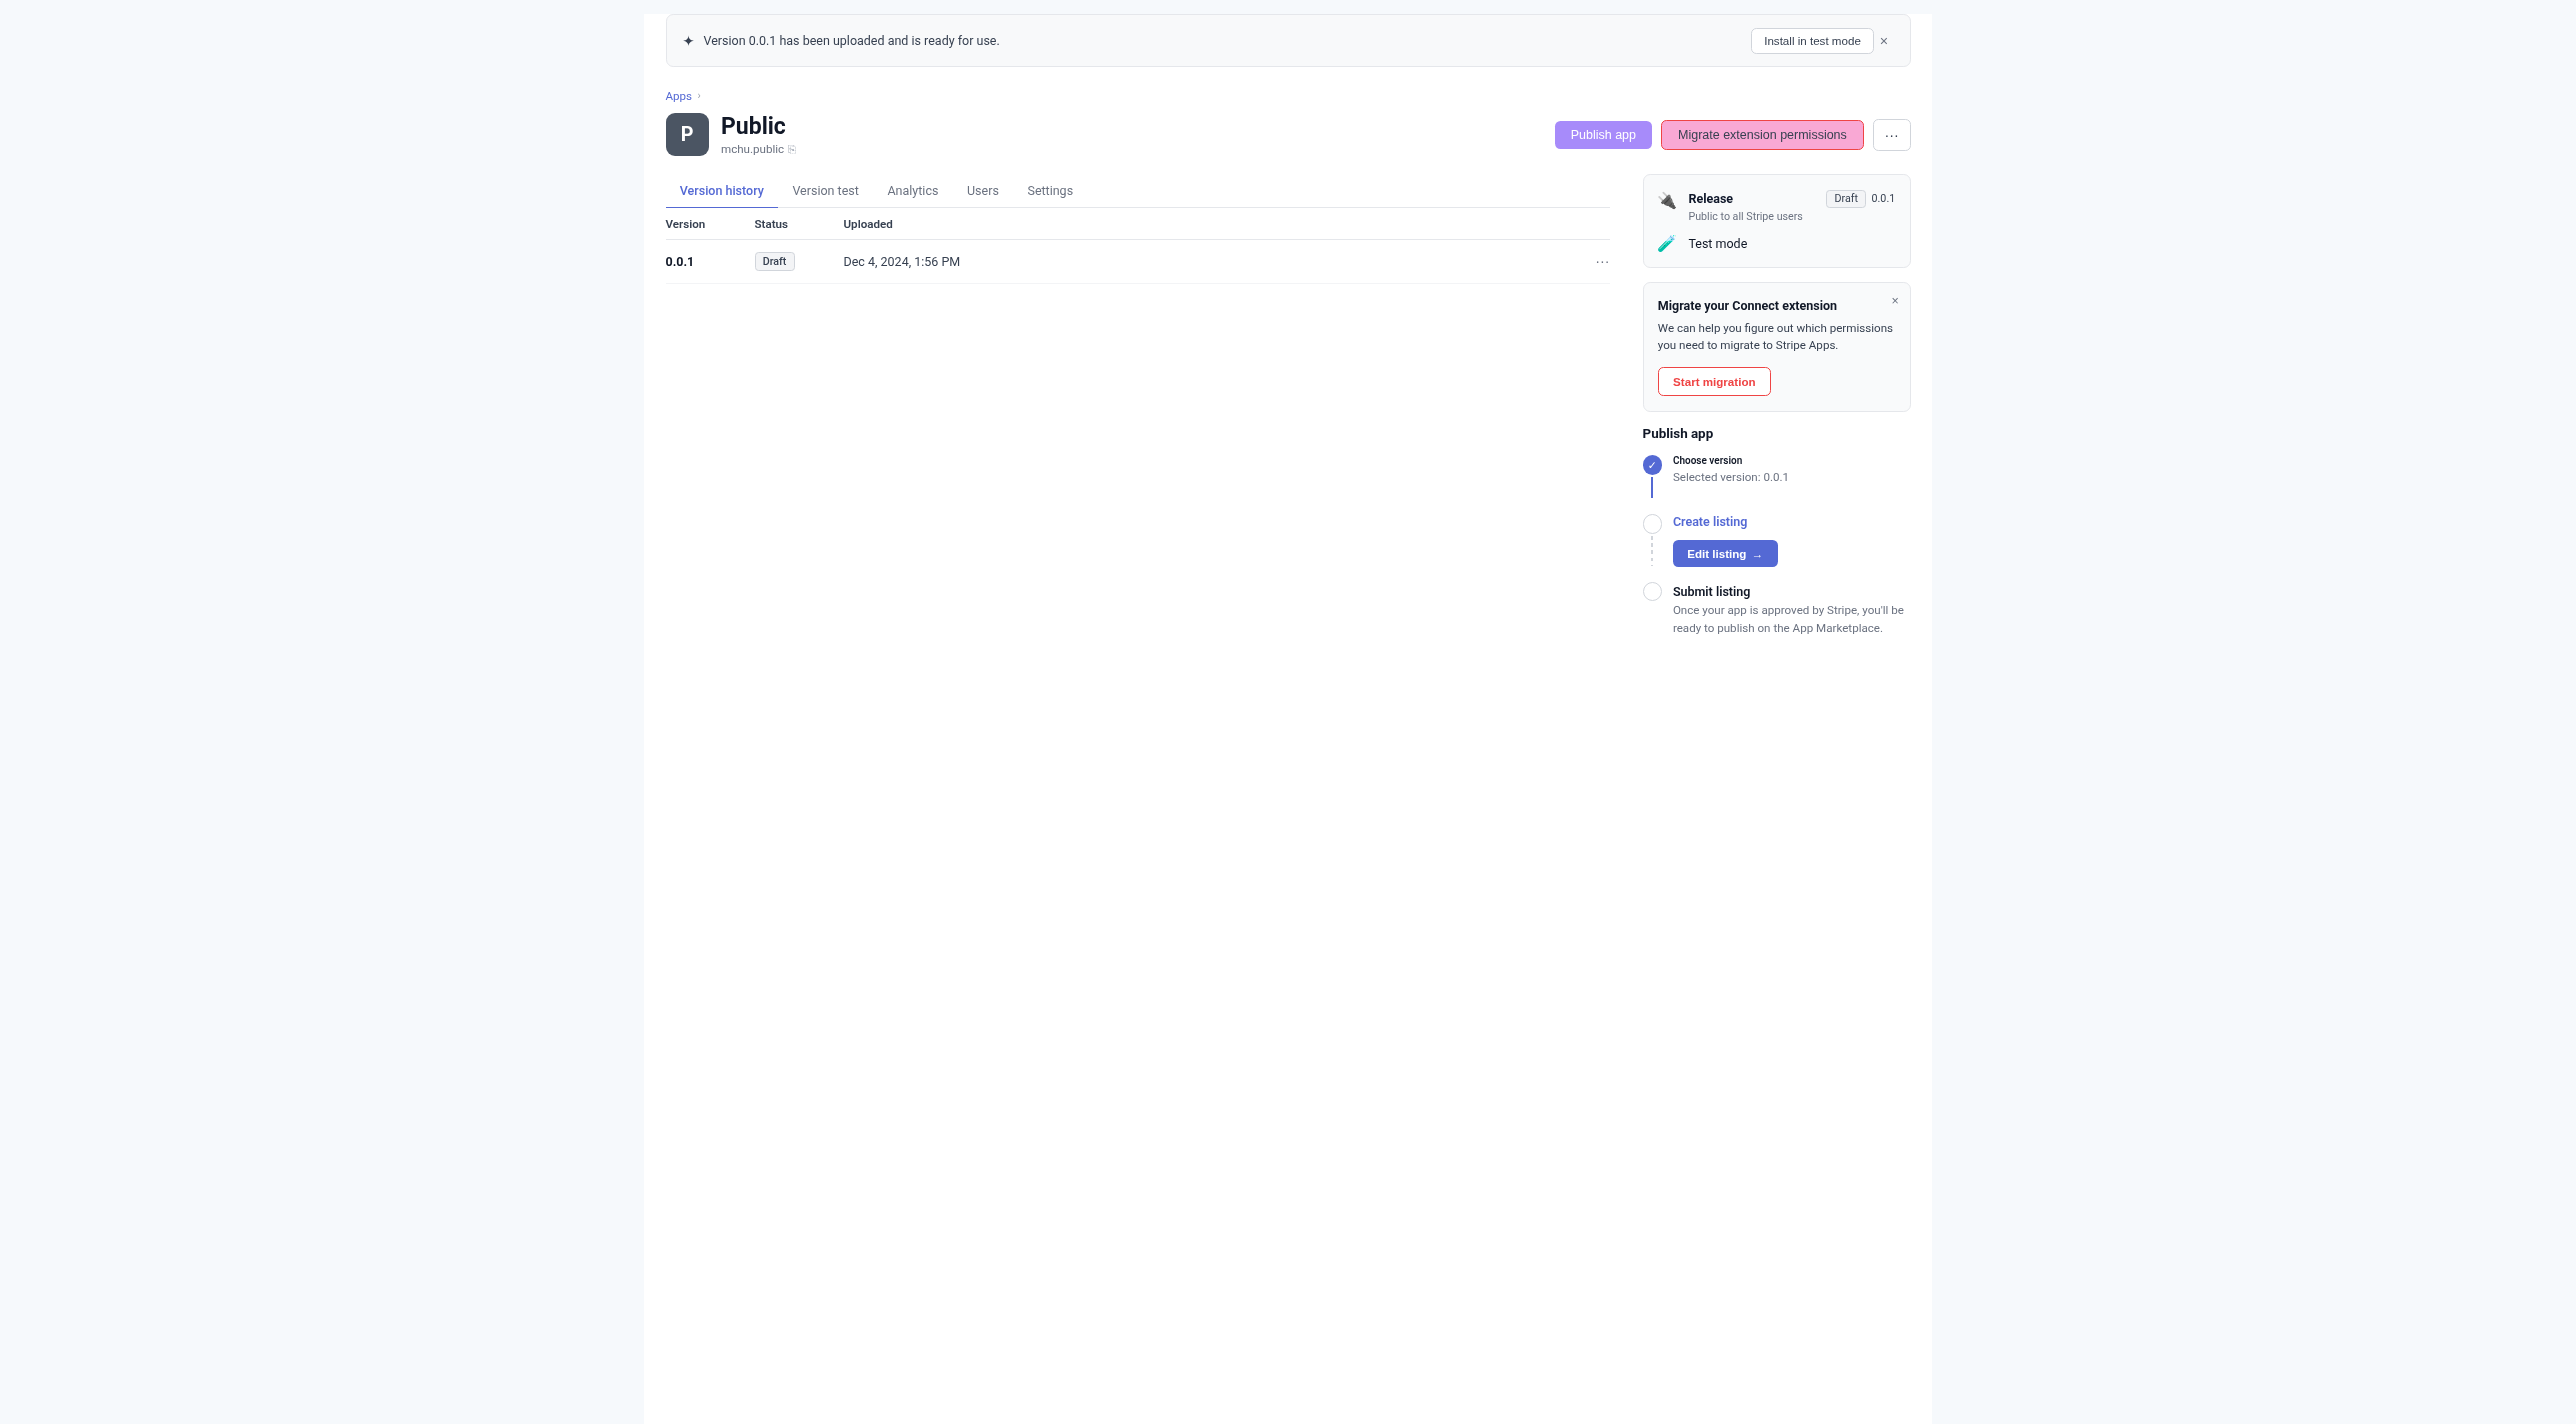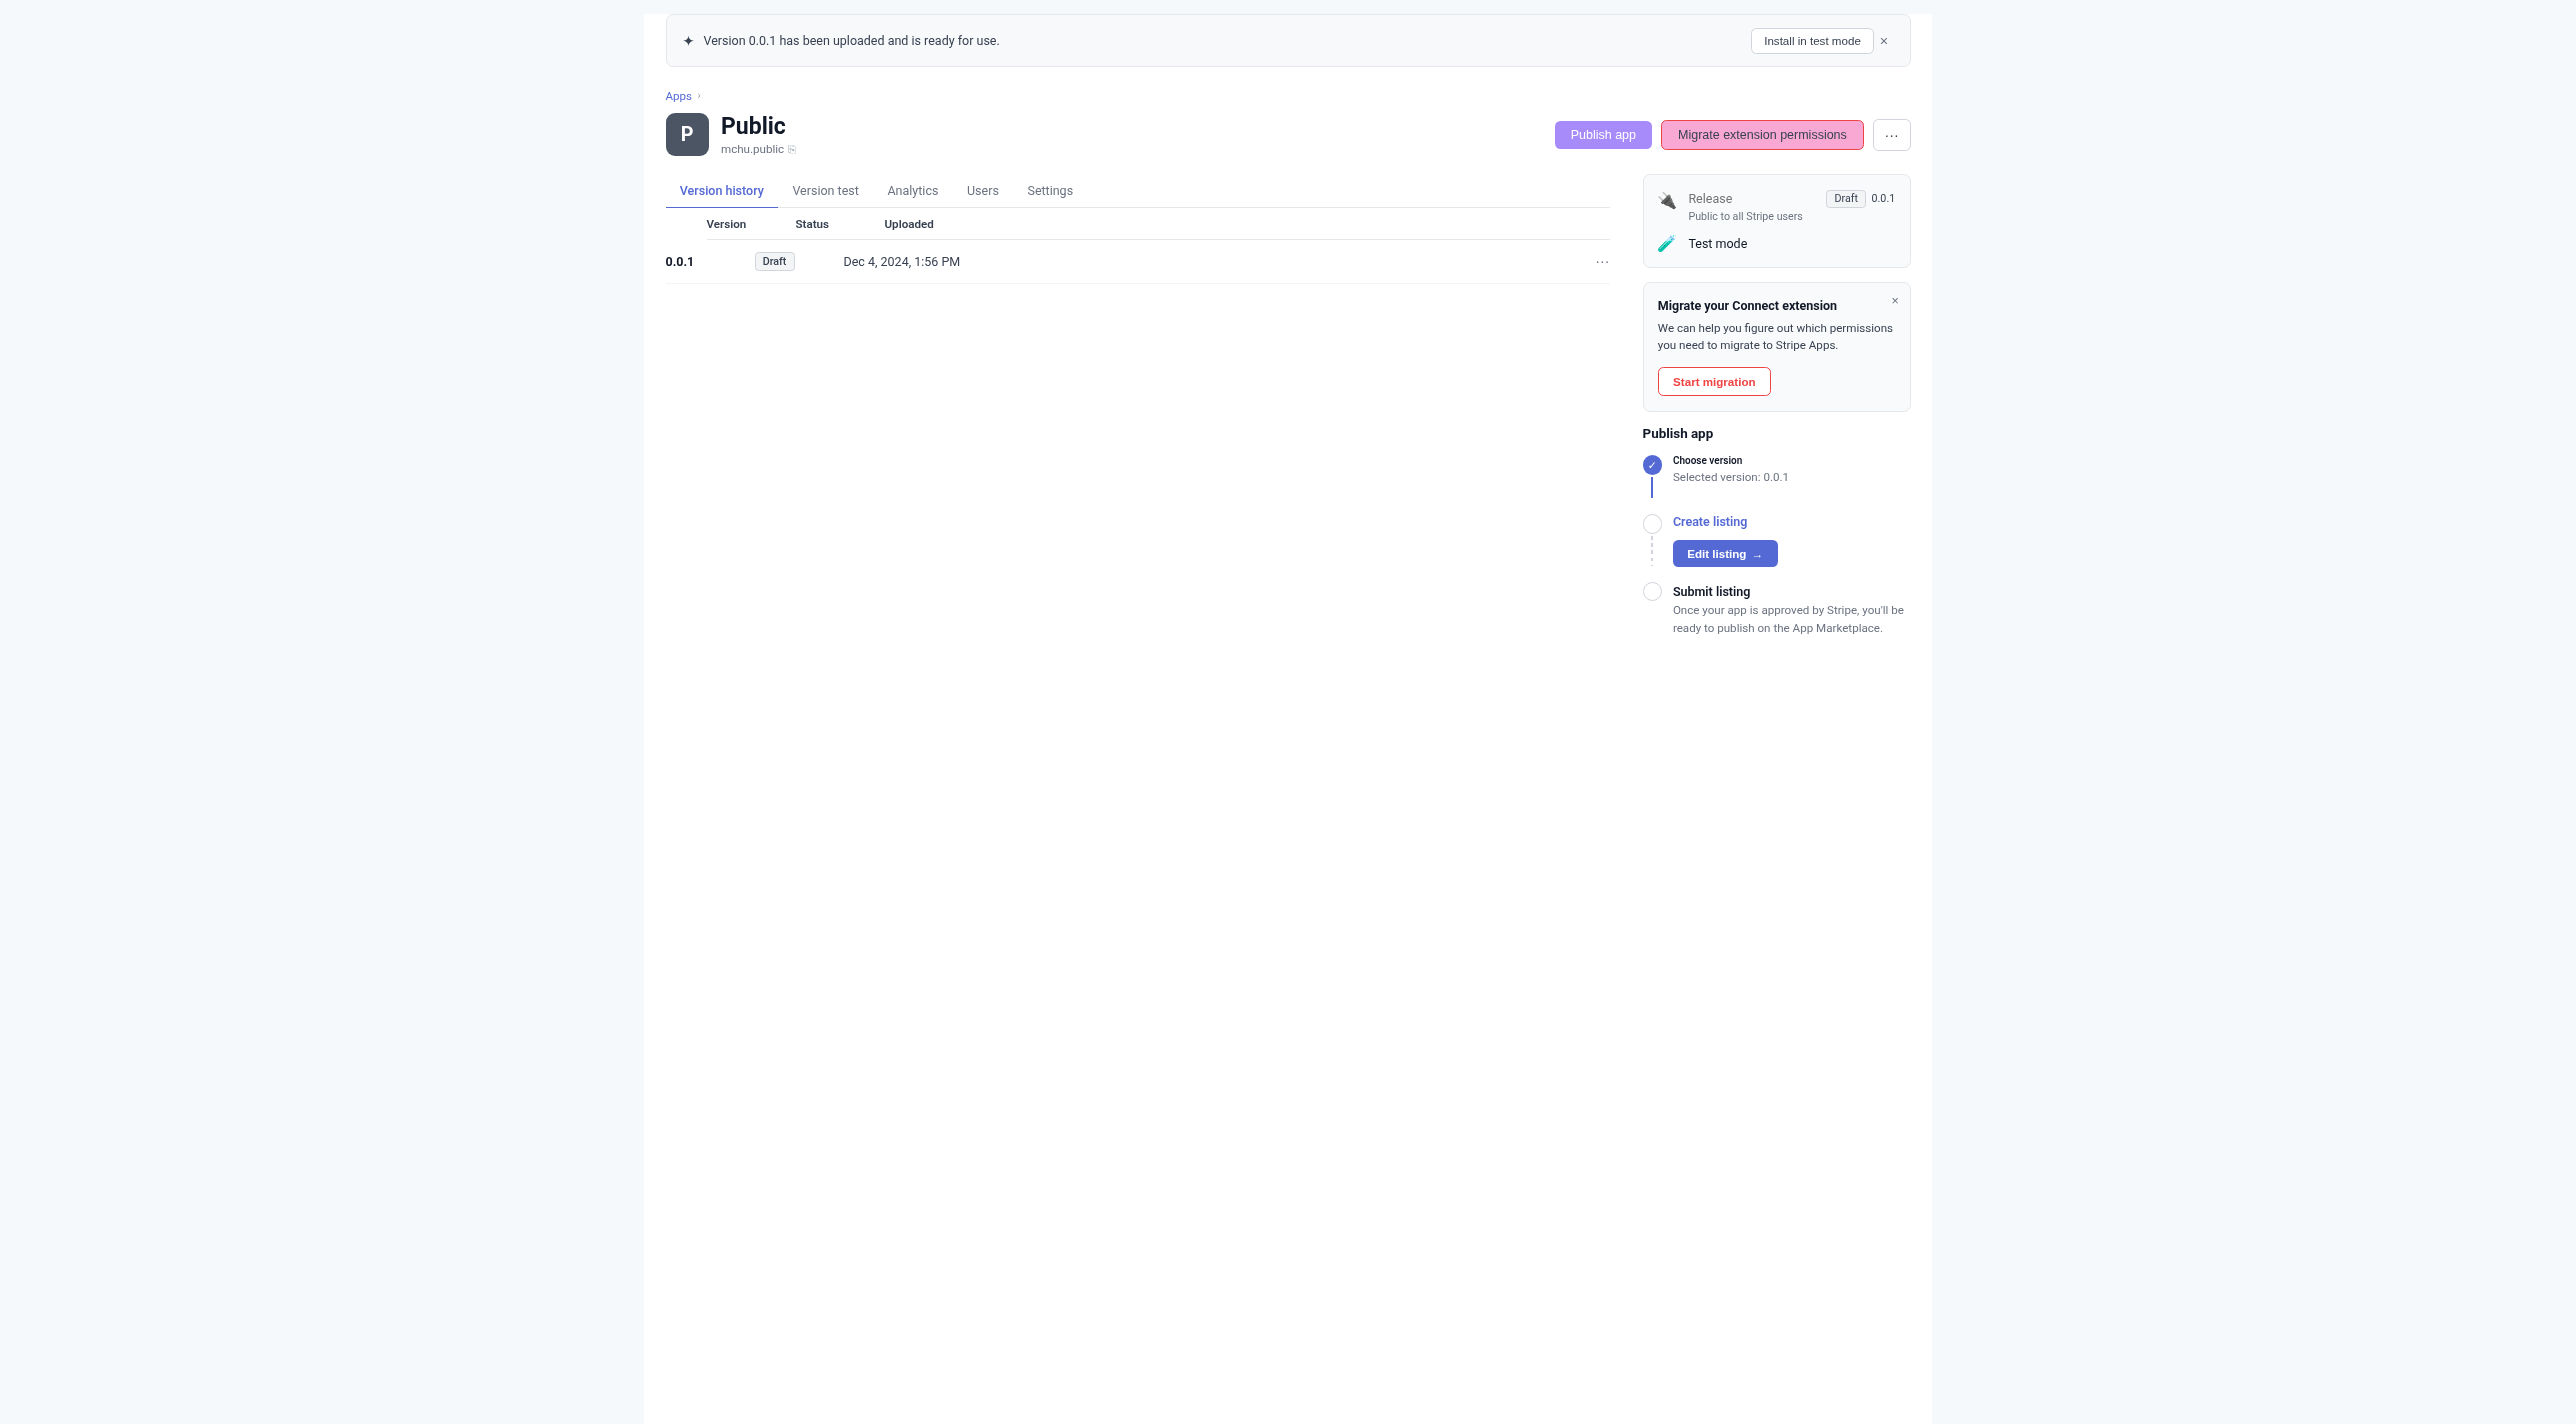--- a/index.html
+++ b/index.html
@@ -183,21 +183,20 @@
     }
     
     .table-header {
       display: grid;
       grid-template-columns: 89px 89px 1fr 36px;
       padding: 9px 0 7.2px;
       border-bottom: 0.9px solid #e5e7eb;
       color: #374151;
       font-size: 11.6px;
       font-weight: 600;
-      margin-left: 41px;
     }
     .table-row {
       display: grid;
       grid-template-columns: 89px 89px 1fr 36px;
       padding: 12.5px 0;
       border-bottom: 0.9px solid #f3f4f6;
       align-items: center;
     }
     .version-num {
       font-weight: 700;
@@ -242,22 +241,22 @@
     .release-icon {
       color: #6b7280;
       font-size: 16px;
       margin-top: 1.8px;
     }
     .release-info {
       flex: 1;
     }
     .release-label {
       font-size: 12.5px;
-      font-weight: 400;
-      color: #737373;
+      font-weight: 700;
+      color: #0f172a;
     }
     .release-sub {
       font-size: 10.7px;
       color: #6b7280;
       margin-top: 1.8px;
     }
     .release-badges {
       display: flex;
       gap: 5.4px;
       align-items: center;

